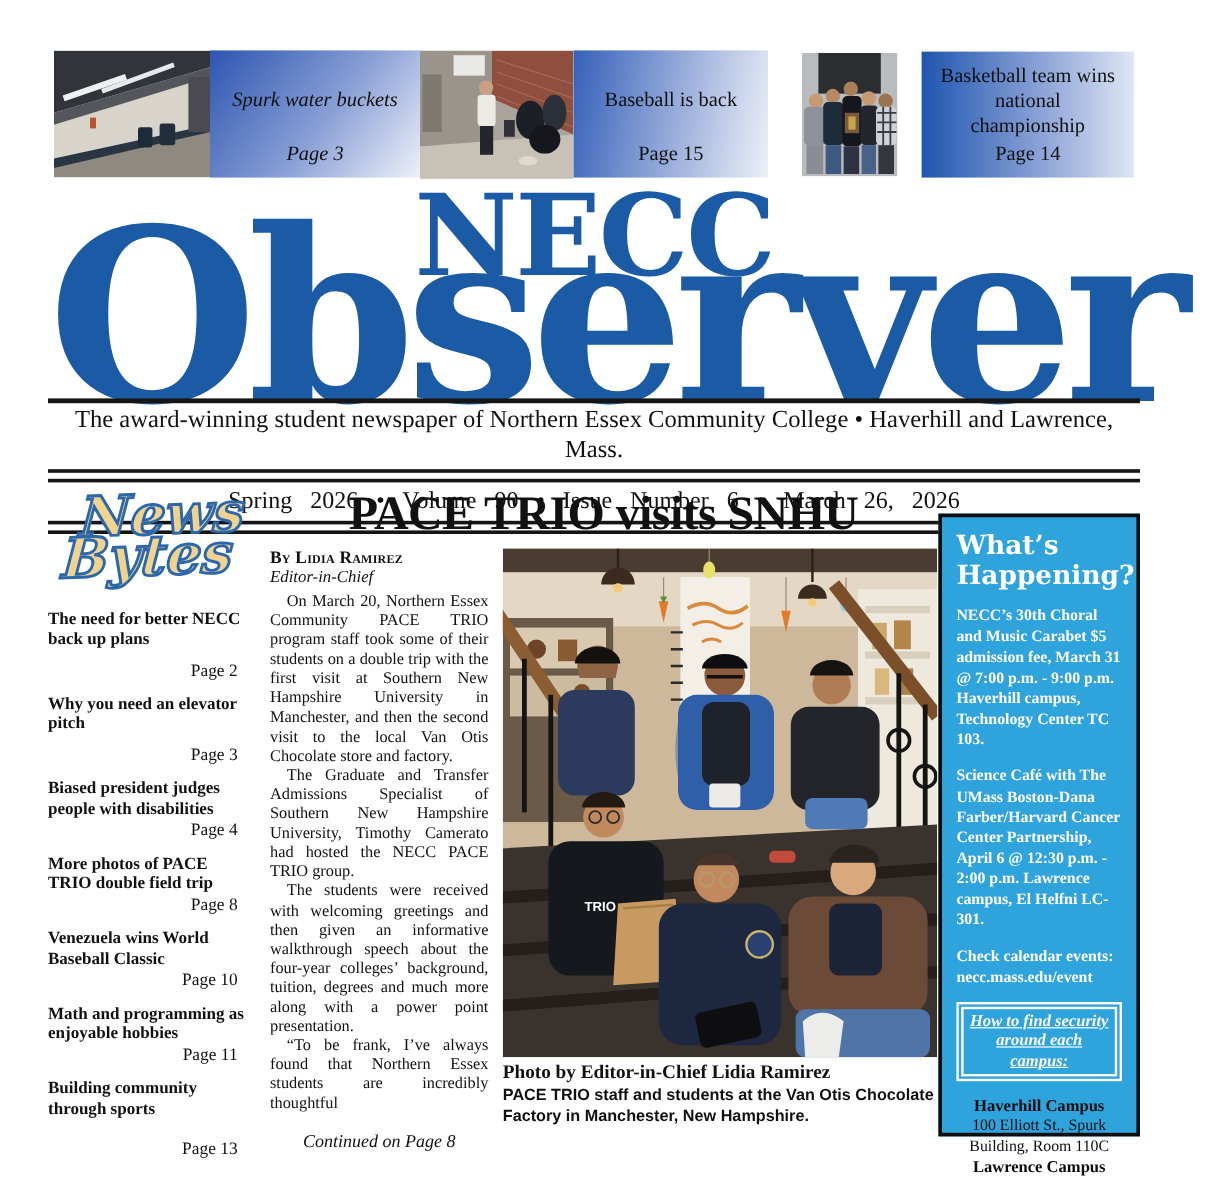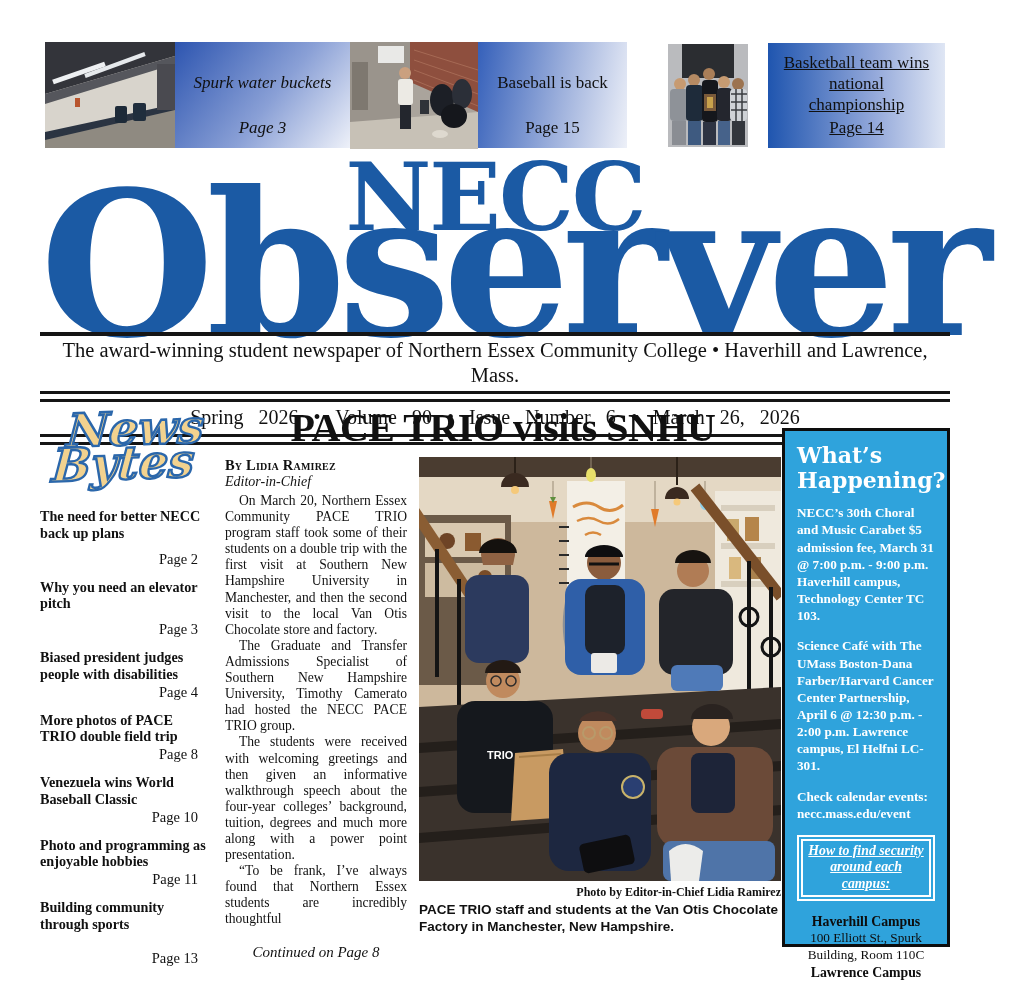--- a/index.html
+++ b/index.html
@@ -53,21 +53,21 @@
   .headline{font-family:"Liberation Serif",serif;font-weight:bold;font-size:40px;
     line-height:1.05;text-align:center;letter-spacing:-0.5px;margin-bottom:8px;}
   .article-row{display:flex;}
   .bodycol{width:182px;flex:none;}
   .byline{font-weight:bold;font-size:14.5px;font-variant:small-caps;letter-spacing:0.2px;}
   .byrole{font-style:italic;font-size:14px;margin-bottom:3px;}
   .bodycol p{margin:0;text-align:justify;font-size:13.6px;line-height:16.1px;text-indent:14px;}
   .continued{font-style:italic;text-align:center;font-size:15px;margin-top:16px;}
   .photocol{width:362px;flex:none;margin-left:12px;}
   .mainphoto{width:362px;height:424px;display:block;}
-  .photo-credit{text-align:right;font-weight:bold;font-size:12px;margin-top:4px;
+  .photo-credit{text-align:left;font-weight:bold;font-size:16px;margin-top:4px;
     font-family:"Liberation Serif",serif;}
   .photo-caption{font-family:"Liberation Sans",sans-serif;font-weight:bold;
     font-size:13.5px;line-height:1.25;margin-top:2px;}
   
   .col-happening{position:absolute;left:782px;top:428px;width:168px;height:519px;
     background:#2fa3dc;border:3px solid #0d0d0d;box-sizing:border-box;padding:12px 12px;}
   .wh-title{color:#ffffff;font-family:"DejaVu Serif",serif;font-weight:bold;
     font-size:22px;line-height:1.12;margin-bottom:12px;}
   .wh-event{color:#ffffff;font-weight:bold;font-size:13.2px;line-height:1.3;margin-bottom:13px;
     font-family:"Liberation Serif",serif;}
@@ -123,21 +123,21 @@
       <rect x="48" y="37" width="15" height="26" rx="3" fill="#eceae4"></rect>
       <rect x="50" y="63" width="11" height="24" fill="#23262d"></rect>
       <ellipse cx="92" cy="58" rx="12" ry="16" fill="#1c1f26"></ellipse>
       <ellipse cx="112" cy="52" rx="10" ry="15" fill="#2b2f38"></ellipse>
       <ellipse cx="104" cy="74" rx="13" ry="12" fill="#15171c"></ellipse>
       <rect x="70" y="58" width="9" height="14" fill="#2f3238"></rect>
       <ellipse cx="90" cy="92" rx="8" ry="4" fill="#ded9cf"></ellipse>
     </svg>
   </div>
 
-  <div class="teaser-box tb2" style="left:478px;top:42px;width:149px;height:106px;">
+  <div class="teaser-box tb2" style="left:478px;top:42px;width:162px;height:106px;">
     <div class="tz-title">Baseball is back</div>
     <div class="tz-page">Page 15</div>
   </div>
 
   <div class="teaser-photo" style="left:668px;top:44px;width:80px;height:103px;">
     <svg width="80" height="103" viewBox="0 0 80 103">
       <rect width="80" height="103" fill="#babbbe"></rect>
       <rect x="14" y="0" width="52" height="34" fill="#2b2d31"></rect>
       <circle cx="12" cy="40" r="6" fill="#c79b72"></circle>
       <circle cx="26" cy="36" r="6" fill="#b58a63"></circle>
@@ -159,21 +159,21 @@
       <rect x="36" y="50" width="12" height="17" fill="#7a5a3a"></rect>
       <rect x="39" y="53" width="6" height="11" fill="#c9a24c"></rect>
       <rect x="4" y="77" width="14" height="24" fill="#8a8d93"></rect>
       <rect x="20" y="77" width="13" height="24" fill="#3e5a80"></rect>
       <rect x="35" y="78" width="13" height="23" fill="#2d3342"></rect>
       <rect x="50" y="77" width="12" height="24" fill="#46628a"></rect>
       <rect x="64" y="77" width="13" height="24" fill="#33363c"></rect>
     </svg>
   </div>
 
-  <div class="teaser-box tb3" style="left:768px;top:43px;width:177px;height:105px;text-decoration:underline;">
+  <div class="teaser-box tb3" style="left:768px;top:43px;width:177px;height:105px;">
     <div class="tz-title">Basketball team wins national championship</div>
     <div class="tz-page">Page 14</div>
   </div>
 </div>
 
 <div class="masthead">
   <div class="mast-necc">NECC</div>
   <div class="mast-observer">Observer</div>
 </div>
 
@@ -205,21 +205,21 @@
   </div>
   <div class="nb-item">
     <div class="nb-title">More photos of PACE TRIO double field trip</div>
     <div class="nb-page" style="margin-top:1px;">Page 8</div>
   </div>
   <div class="nb-item">
     <div class="nb-title">Venezuela wins World Baseball Classic</div>
     <div class="nb-page" style="margin-top:1px;">Page 10</div>
   </div>
   <div class="nb-item">
-    <div class="nb-title">Photo and programming as enjoyable hobbies</div>
+    <div class="nb-title">Math and programming as enjoyable hobbies</div>
     <div class="nb-page" style="margin-top:1px;">Page 11</div>
   </div>
   <div class="nb-item">
     <div class="nb-title">Building community through sports</div>
     <div class="nb-page" style="margin-top:17px;">Page 13</div>
   </div>
 </div>
 
 <div class="col-article">
   <div class="headline">PACE TRIO visits SNHU</div>

